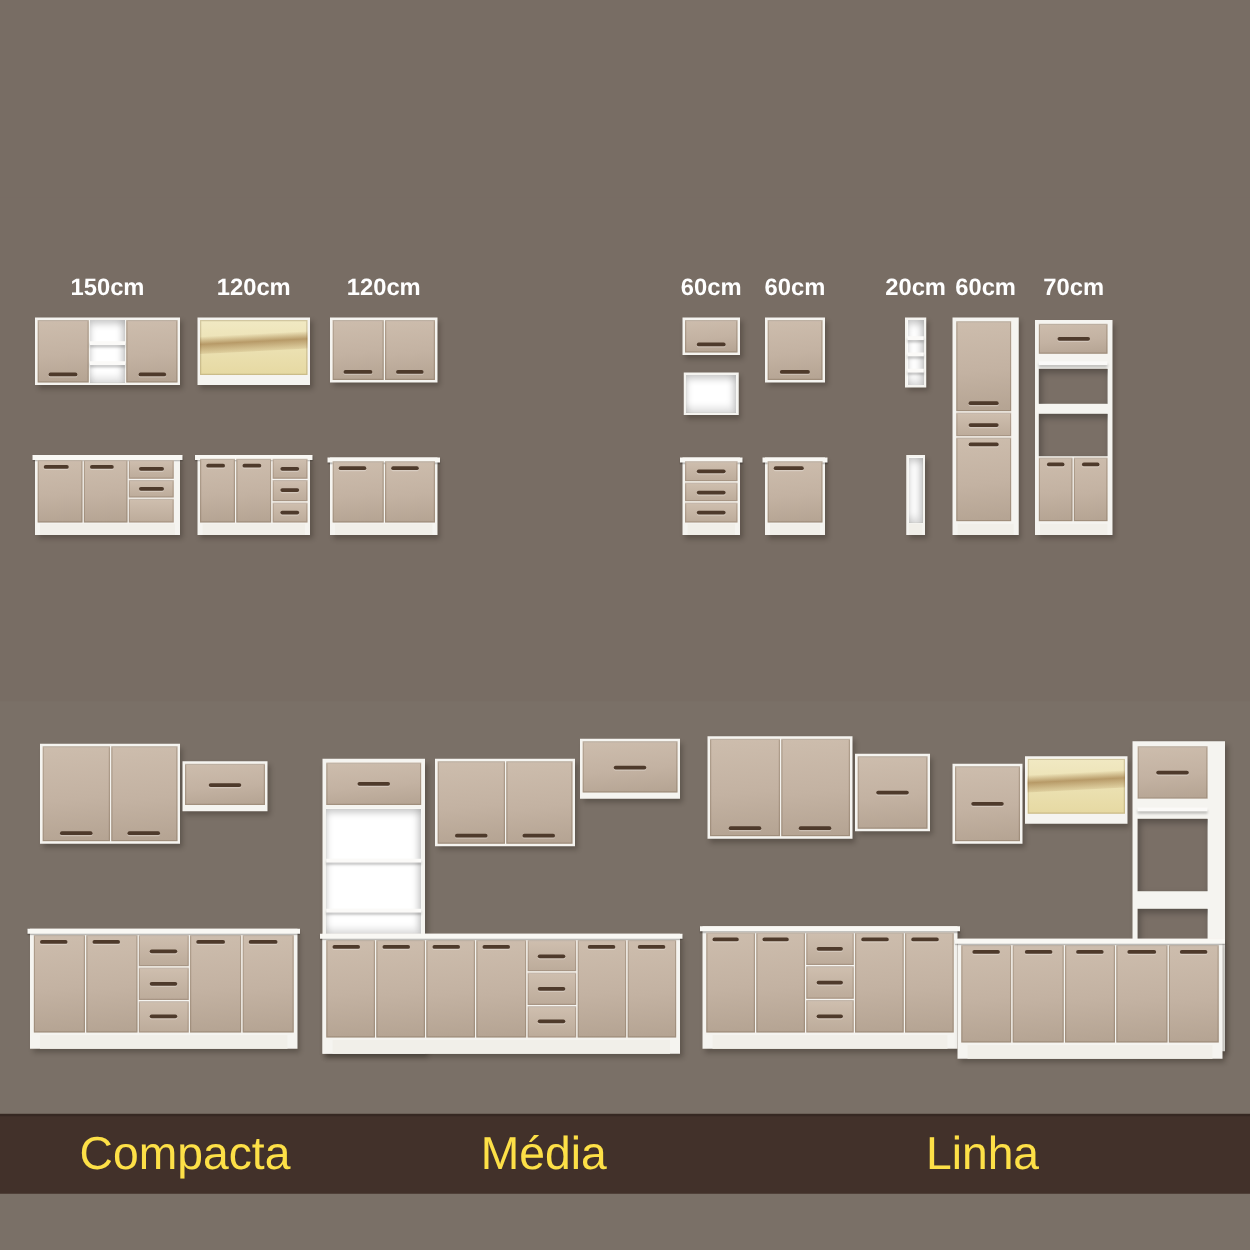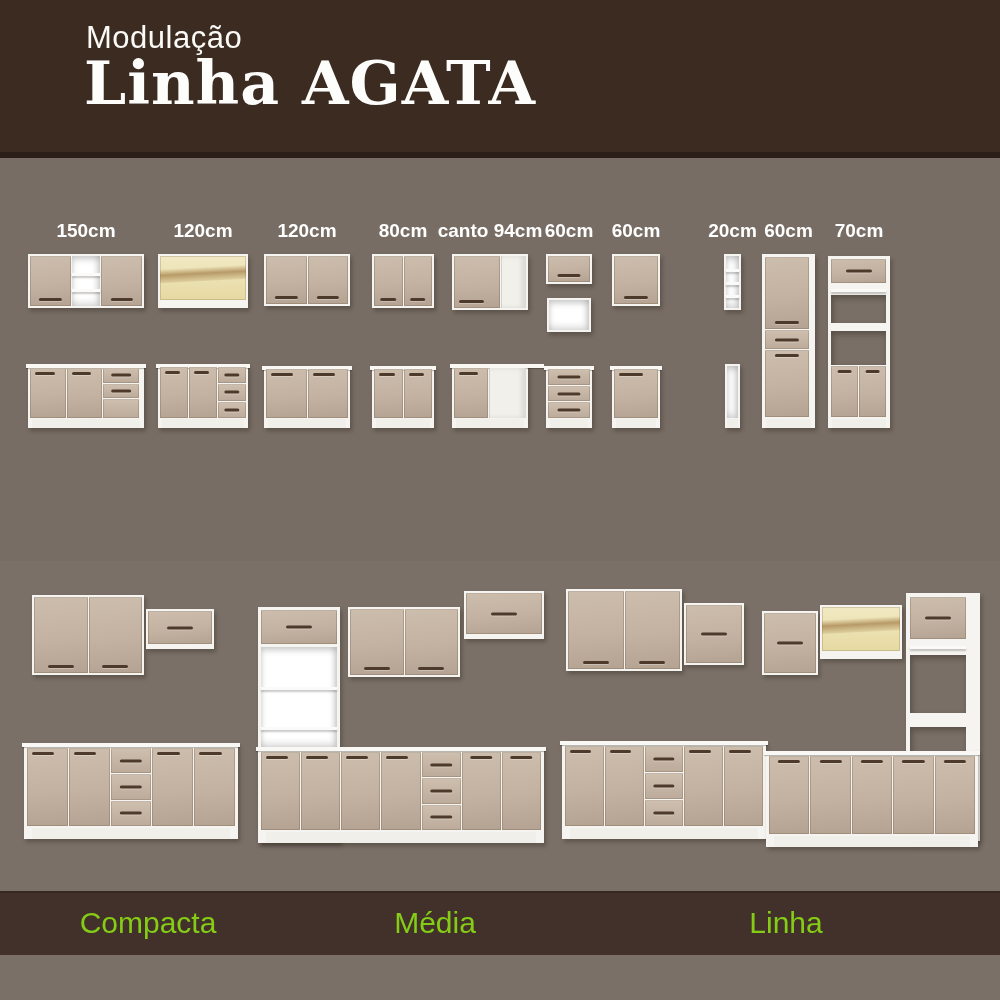--- a/index.html
+++ b/index.html
@@ -43,31 +43,27 @@
   .streak{position:absolute;left:-8px;right:-8px;top:26%;height:32%;background:linear-gradient(180deg,rgba(140,95,40,0),rgba(140,95,40,.55) 45%,rgba(140,95,40,.12));transform:rotate(-3deg)}
 
   
   .tagline{position:absolute;top:500px;left:0;right:0;height:58px;background:#3f2e26;border-bottom:3px solid #2c2019;display:flex;align-items:center;justify-content:center}
   .tagline span{color:#f8f5f1;font-size:28px;letter-spacing:-.2px}
 
   
   .kitchens{position:absolute;top:561px;left:0;right:0;height:439px;background:#7a7067}
   .kitchen{position:absolute}
   .labelbar{position:absolute;top:330px;left:0;right:0;height:64px;background:#42312a;box-shadow:inset 0 2px 0 rgba(0,0,0,.18)}
-  .klabel{position:absolute;top:50%;transform:translate(-50%,-50%);color:#84cc16;font-size:30px}
+  .klabel{position:absolute;top:50%;transform:translate(-50%,-50%);color:#fde047;font-size:37px}
 </style>
 </head>
 <body>
 
 <div class="page">
 
-  <header class="hdr">
-    <div class="eyebrow">Modulação</div>
-    <h1 class="title">Linha AGATA</h1>
-  </header>
 
   <section class="modules">
 
     <div class="mcol" style="left:28px;width:116px">
       <div class="size-label">150cm</div>
       <div class="mgfx">
         <div class="unit wall" style="height:54px">
           <div class="fr">
             <div class="door f14">
                 <i class="handle h-bc"></i>
@@ -160,71 +156,21 @@
               </div>
             <div class="door f1">
                 <i class="handle h-tl"></i>
               </div>
           </div>
           <div class="plinth"></div>
         </div>
       </div>
     </div>
 
-    <div class="mcol" style="left:372px;width:62px">
-      <div class="size-label">80cm</div>
-      <div class="mgfx">
-        <div class="unit wall" style="height:54px">
-          <div class="fr">
-            <div class="door f1">
-                <i class="handle h-bc"></i>
-              </div>
-            <div class="door f1">
-                <i class="handle h-bc"></i>
-              </div>
-          </div>
-        </div>
-        <div class="unit base" style="height:62px">
-          <div class="ctop"></div>
-          <div class="fr" style="top:3px;bottom:10px">
-            <div class="door f1">
-                <i class="handle h-tl"></i>
-              </div>
-            <div class="door f1">
-                <i class="handle h-tl"></i>
-              </div>
-          </div>
-          <div class="plinth"></div>
-        </div>
-      </div>
-    </div>
-
-    <div class="mcol" style="left:452px;width:76px">
-      <div class="size-label">canto 94cm</div>
-      <div class="mgfx">
-        <div class="unit wall" style="height:56px">
-          <div class="fr">
-            <div class="door" style="flex:1.8">
-                <i class="handle h-bl"></i>
-              </div>
-            <div class="panelw f1"></div>
-          </div>
-        </div>
-        <div class="unit base" style="height:64px">
-          <div class="ctop" style="right:-16px"></div>
-          <div class="fr" style="top:4px;bottom:10px">
-            <div class="door f1">
-                <i class="handle h-tl"></i>
-              </div>
-            <div class="panelw f11"></div>
-          </div>
-          <div class="plinth"></div>
-        </div>
-      </div>
-    </div>
+
 
     <div class="mcol" style="left:546px;width:46px">
       <div class="size-label">60cm</div>
       <div class="mgfx">
         <div class="unit wall" style="height:30px">
           <div class="fr">
             <div class="door f1">
                 <i class="handle h-bc"></i>
               </div>
           </div>

